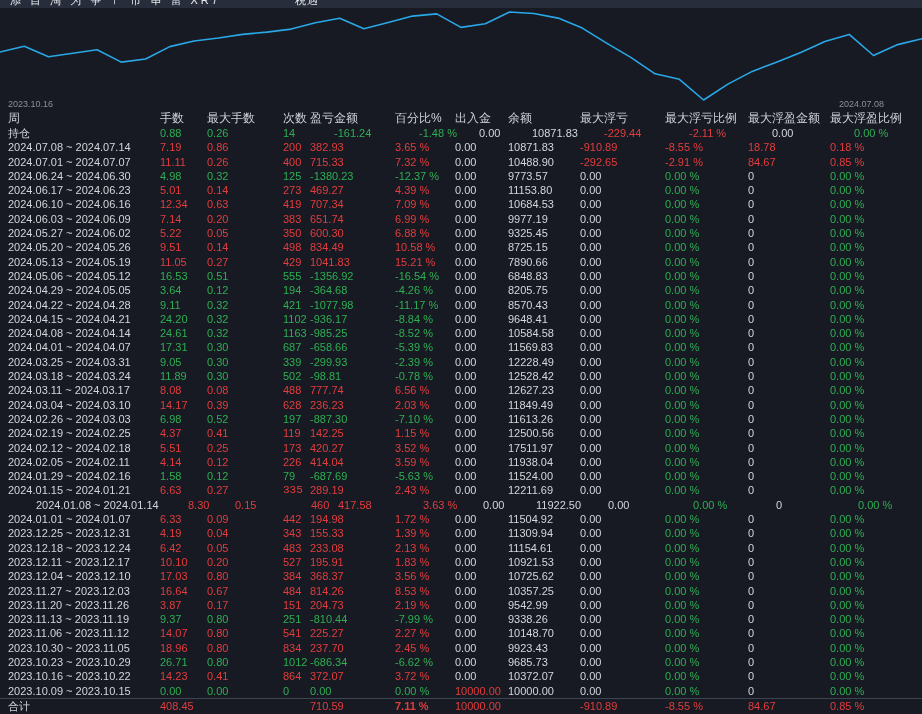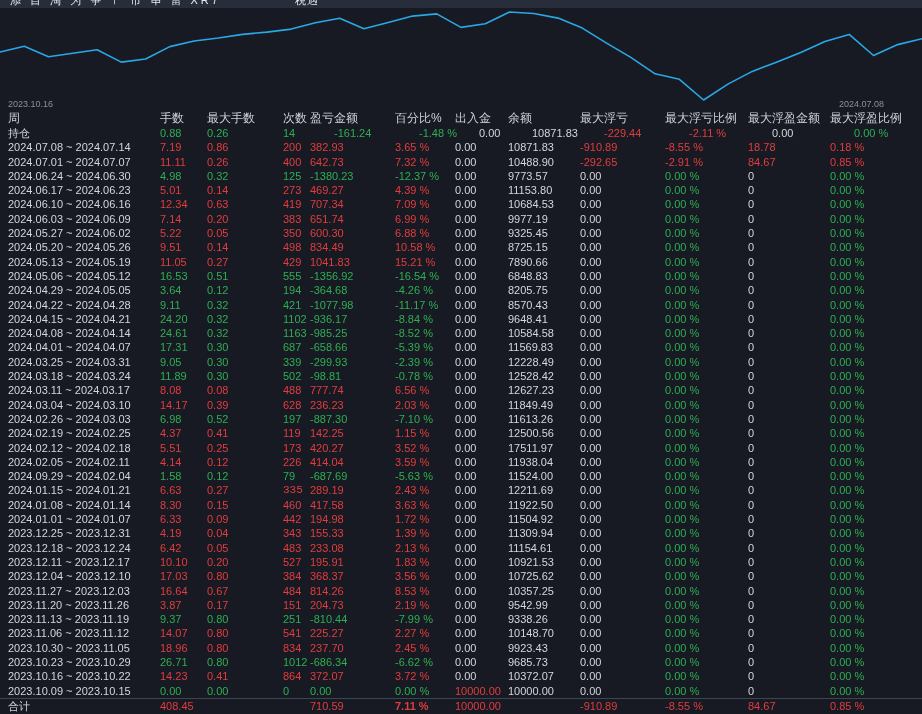--- a/index.html
+++ b/index.html
@@ -81,21 +81,21 @@
           <div class="cell red" style="width: 85px;">-910.89</div>
           <div class="cell red" style="width: 83px;">-8.55 %</div>
           <div class="cell red" style="width: 82px;">18.78</div>
           <div class="cell red" style="width: 84px;">0.18 %</div>
         </div>
         <div class="trow">
           <div class="cell neutral" style="width: 152px;">2024.07.01 ~ 2024.07.07</div>
           <div class="cell red" style="width: 47px;">11.11</div>
           <div class="cell red" style="width: 76px;">0.26</div>
           <div class="cell red" style="width: 27px;">400</div>
-          <div class="cell red" style="width: 85px;">642.73</div>
+          <div class="cell red" style="width: 85px;">715.33</div>
           <div class="cell red" style="width: 60px;">7.32 %</div>
           <div class="cell neutral" style="width: 53px;">0.00</div>
           <div class="cell neutral" style="width: 72px;">10488.90</div>
           <div class="cell red" style="width: 85px;">-292.65</div>
           <div class="cell red" style="width: 83px;">-2.91 %</div>
           <div class="cell red" style="width: 82px;">84.67</div>
           <div class="cell red" style="width: 84px;">0.85 %</div>
         </div>
         <div class="trow">
           <div class="cell neutral" style="width: 152px;">2024.06.24 ~ 2024.06.30</div>
@@ -385,21 +385,21 @@
           <div class="cell red" style="width: 85px;">414.04</div>
           <div class="cell red" style="width: 60px;">3.59 %</div>
           <div class="cell neutral" style="width: 53px;">0.00</div>
           <div class="cell neutral" style="width: 72px;">11938.04</div>
           <div class="cell neutral" style="width: 85px;">0.00</div>
           <div class="cell green" style="width: 83px;">0.00 %</div>
           <div class="cell neutral" style="width: 82px;">0</div>
           <div class="cell green" style="width: 84px;">0.00 %</div>
         </div>
         <div class="trow">
-          <div class="cell neutral" style="width: 152px;">2024.09.29 ~ 2024.02.04</div>
+          <div class="cell neutral" style="width: 152px;">2024.01.29 ~ 2024.02.16</div>
           <div class="cell green" style="width: 47px;">1.58</div>
           <div class="cell green" style="width: 76px;">0.12</div>
           <div class="cell green" style="width: 27px;">79</div>
           <div class="cell green" style="width: 85px;">-687.69</div>
           <div class="cell green" style="width: 60px;">-5.63 %</div>
           <div class="cell neutral" style="width: 53px;">0.00</div>
           <div class="cell neutral" style="width: 72px;">11524.00</div>
           <div class="cell neutral" style="width: 85px;">0.00</div>
           <div class="cell green" style="width: 83px;">0.00 %</div>
           <div class="cell neutral" style="width: 82px;">0</div>
@@ -413,21 +413,21 @@
           <div class="cell red" style="width: 85px;">289.19</div>
           <div class="cell red" style="width: 60px;">2.43 %</div>
           <div class="cell neutral" style="width: 53px;">0.00</div>
           <div class="cell neutral" style="width: 72px;">12211.69</div>
           <div class="cell neutral" style="width: 85px;">0.00</div>
           <div class="cell green" style="width: 83px;">0.00 %</div>
           <div class="cell neutral" style="width: 82px;">0</div>
           <div class="cell green" style="width: 84px;">0.00 %</div>
         </div>
         <div class="trow">
-          <div class="cell neutral" style="width: 152px;">2024.01.08 ~ 2024.01.14</div>
+          <div class="cell neutral" style="width: 152px; margin-left: 28px;">2024.01.08 ~ 2024.01.14</div>
           <div class="cell red" style="width: 47px;">8.30</div>
           <div class="cell red" style="width: 76px;">0.15</div>
           <div class="cell red" style="width: 27px;">460</div>
           <div class="cell red" style="width: 85px;">417.58</div>
           <div class="cell red" style="width: 60px;">3.63 %</div>
           <div class="cell neutral" style="width: 53px;">0.00</div>
           <div class="cell neutral" style="width: 72px;">11922.50</div>
           <div class="cell neutral" style="width: 85px;">0.00</div>
           <div class="cell green" style="width: 83px;">0.00 %</div>
           <div class="cell neutral" style="width: 82px;">0</div>

